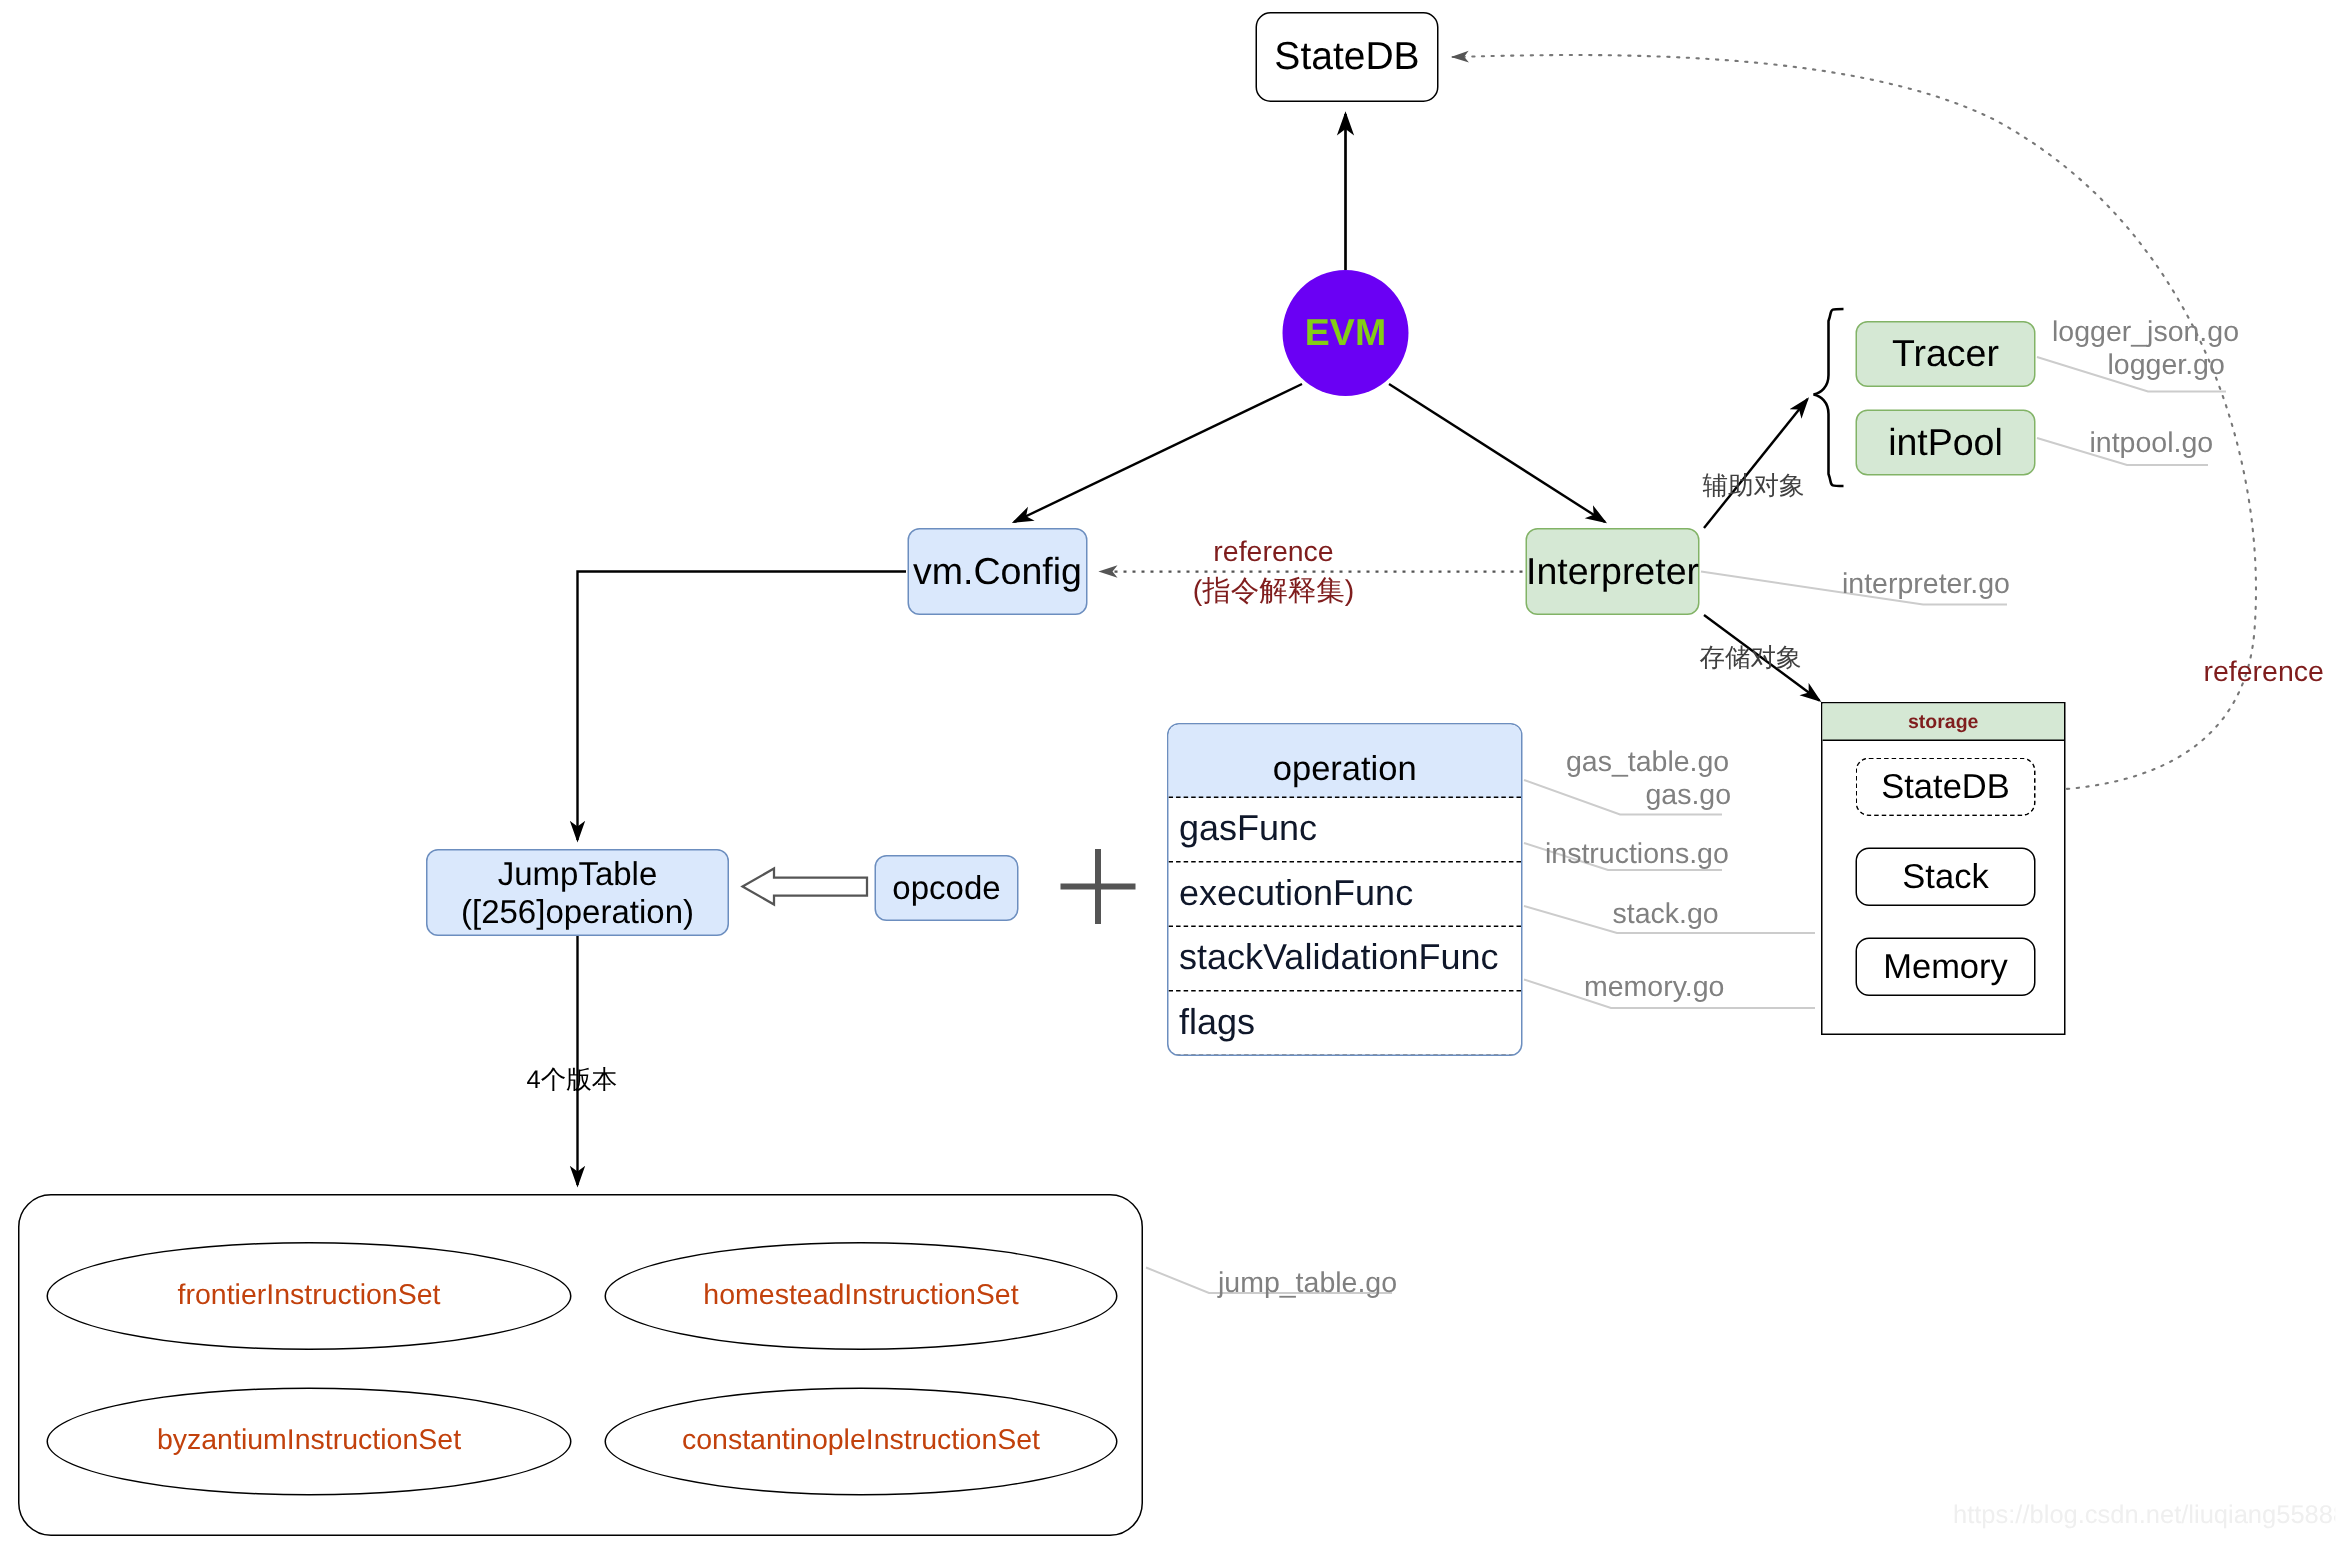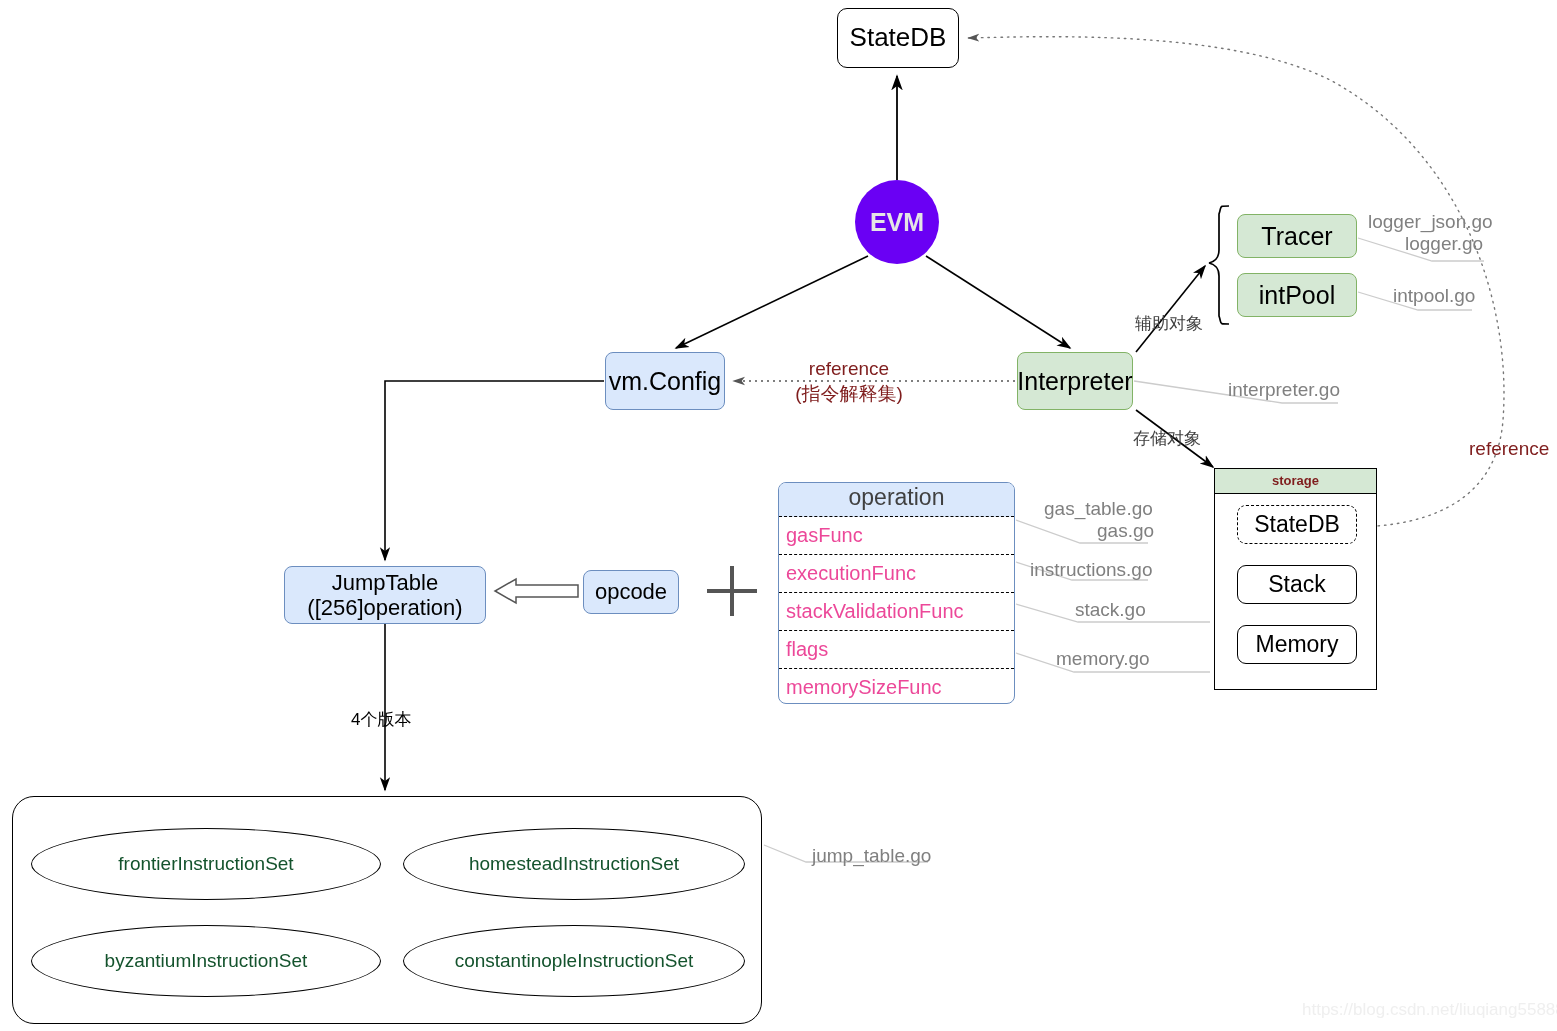--- a/index.html
+++ b/index.html
@@ -50,21 +50,21 @@
     border: 1px solid #000000;
     border-radius: 10px;
   }
 
   
   #evm {
     left: 855px; top: 180px;
     width: 84px; height: 84px;
     background: #6a00f4;
     border-radius: 50%;
-    color: #e5e5e5;
+    color: #84cc16;
     font-size: 25px;
     font-weight: 700;
   }
 
   #statedb-top { left: 837px; top: 8px; width: 122px; height: 60px; font-size: 26px; }
   #vmconfig { left: 605px; top: 352px; width: 120px; height: 58px; font-size: 25px; }
   #interpreter { left: 1017px; top: 352px; width: 116px; height: 58px; font-size: 25px; }
   #tracer { left: 1237px; top: 214px; width: 120px; height: 44px; font-size: 25px; }
   #intpool { left: 1237px; top: 273px; width: 120px; height: 44px; font-size: 25px; }
   #jumptable {
@@ -81,29 +81,29 @@
     box-sizing: border-box;
     background: #ffffff;
     border: 1px solid #6c8ebf;
     border-radius: 8px;
     overflow: hidden;
   }
   #operation .op-title {
     background: #dae8fc;
     text-align: center;
     font-size: 23px;
-    padding: 1px 0 5px 0;
+    padding: 16px 0 5px 0;
     border-bottom: 1px dashed #000000;
-    color: #404040;
+    color: #000000;
   }
   #operation .op-row {
-    font-size: 20px;
+    font-size: 24px;
     padding: 7px 0 7px 7px;
     border-bottom: 1px dashed #000000;
-    color: #ec4899;
+    color: #0f172a;
     white-space: nowrap;
   }
   #operation .op-row:last-child { border-bottom: none; }
 
   
   #storage {
     position: absolute;
     left: 1214px; top: 468px;
     width: 163px; height: 222px;
     box-sizing: border-box;
@@ -148,21 +148,21 @@
   }
   .iset {
     position: absolute;
     display: flex;
     align-items: center;
     justify-content: center;
     border: 1.2px solid #000000;
     border-radius: 50%;
     background: #ffffff;
     font-size: 19px;
-    color: #14532d;
+    color: #c2410c;
     white-space: nowrap;
   }
   #iset-frontier      { left: 18px;  top: 31px;  width: 348px; height: 70px; }
   #iset-homestead     { left: 390px; top: 31px;  width: 340px; height: 70px; }
   #iset-byzantium     { left: 18px;  top: 128px; width: 348px; height: 70px; }
   #iset-constantinople{ left: 390px; top: 128px; width: 340px; height: 70px; }
   .filelabel {
     position: absolute;
     color: #808080;
     font-size: 19px;

